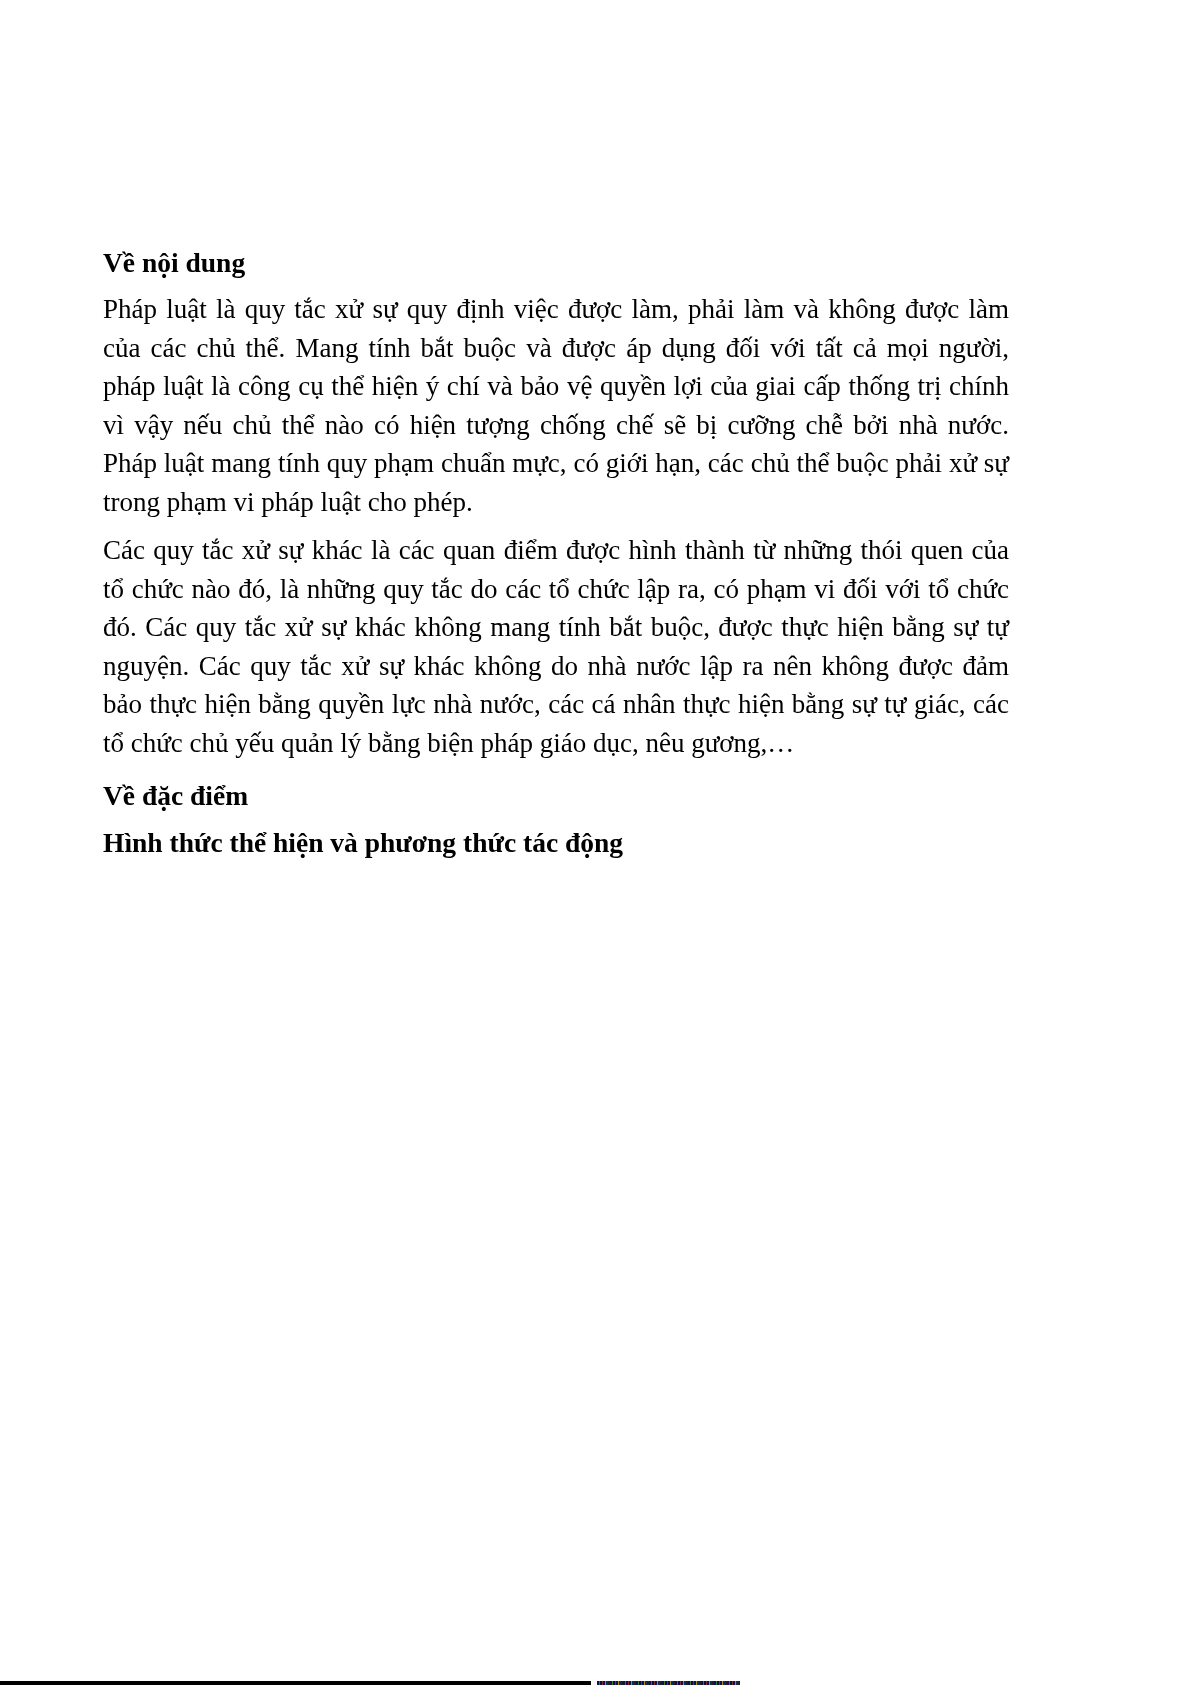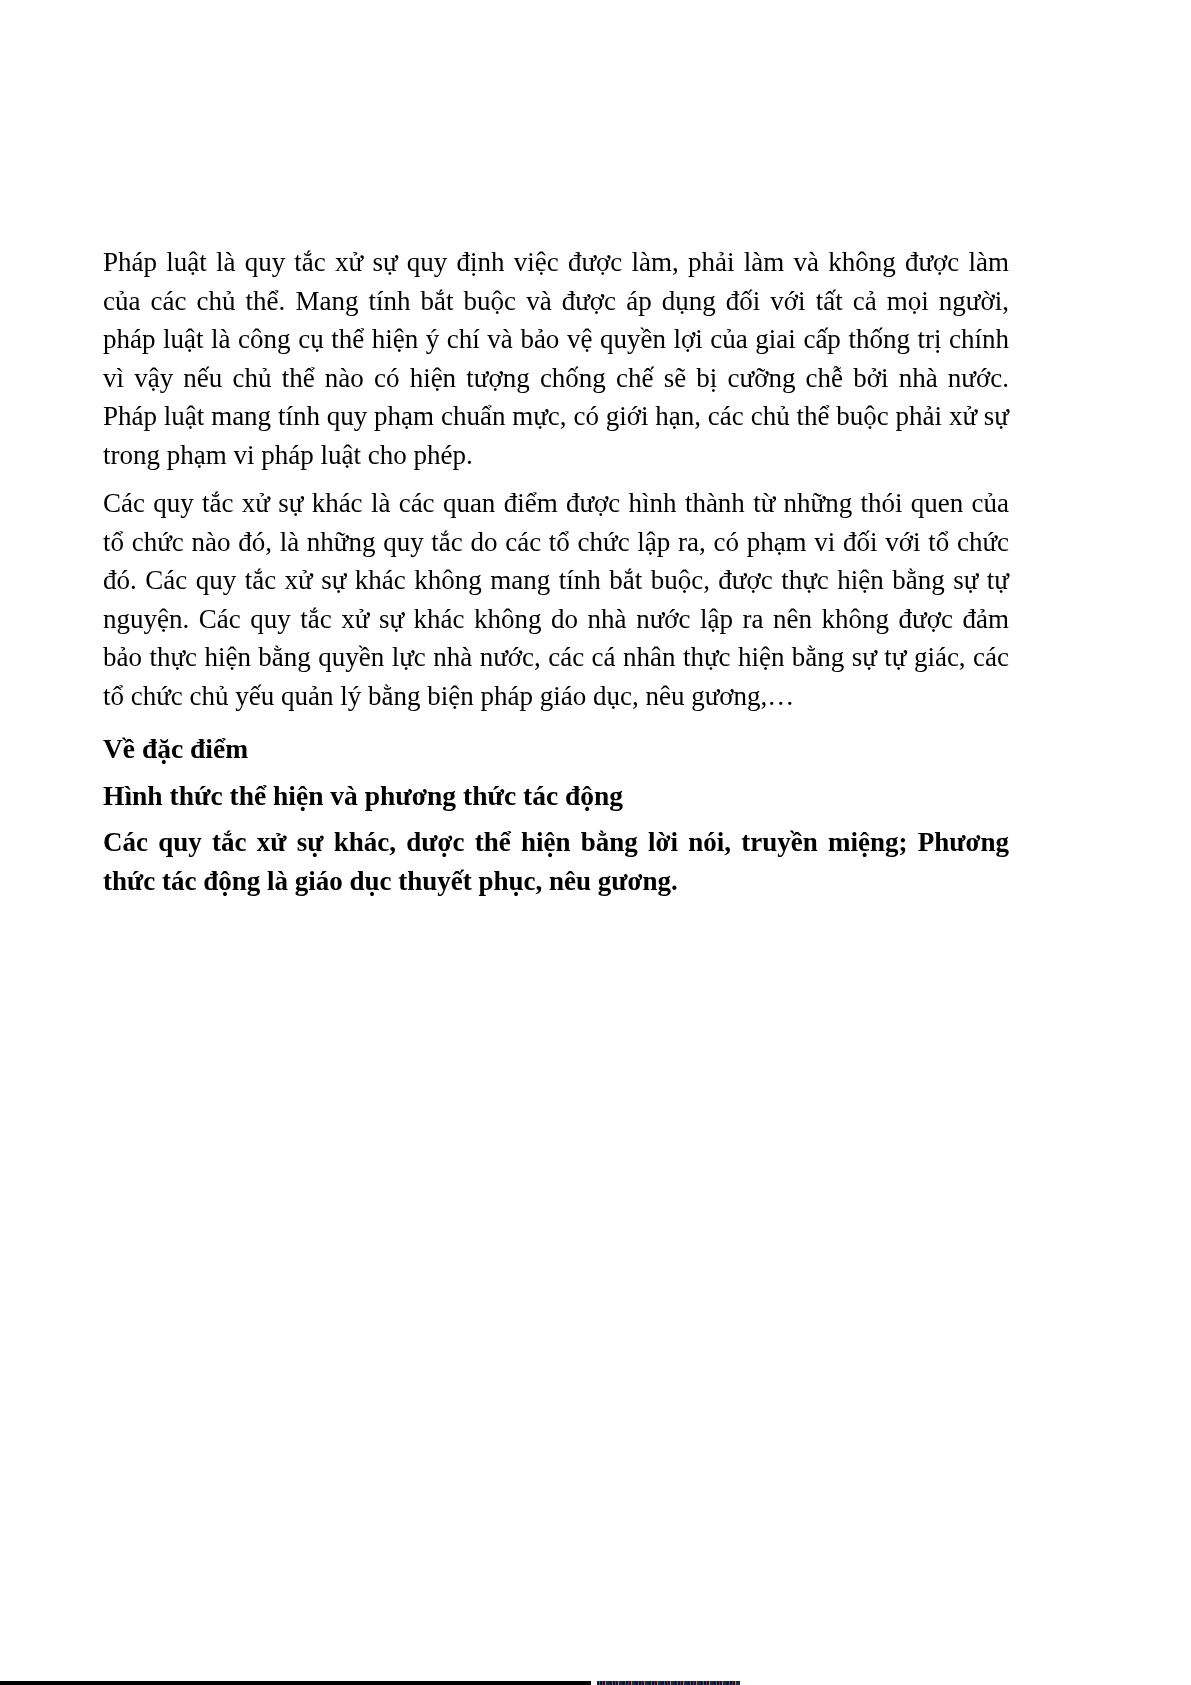--- a/index.html
+++ b/index.html
@@ -23,21 +23,21 @@
     top: 243px;
     width: 906px;
   }
   .content h2 {
     font-size: 27.5px;
     line-height: 39px;
     font-weight: bold;
     margin: 0 0 8px 0;
     text-align: left;
   }
-  .content h2 + p { margin-top: 8px; font-weight: bold; }
+  .content h2 + p { margin-top: 8px; }
   .content p + h2 { margin-top: 14px; }
   .content p {
     font-size: 27px;
     line-height: 38.5px;
     margin: 0 0 10px 0;
     text-align: justify;
     text-justify: inter-word;
   }
   .bottom-black-bar {
     position: absolute;
@@ -62,22 +62,22 @@
       #b08a20 8px 9px,
       #0d2d5d 9px 11px,
       #202020 11px 13px);
   }
 </style>
 </head>
 <body>
 
 <div class="page">
   <main class="content">
+    <h2>Về nội dung</h2>
     <p>Pháp luật là quy tắc xử sự quy định việc được làm, phải làm và không được làm của các chủ thể. Mang tính bắt buộc và được áp dụng đối với tất cả mọi người, pháp luật là công cụ thể hiện ý chí và bảo vệ quyền lợi của giai cấp thống trị chính vì vậy nếu chủ thể nào có hiện tượng chống chế sẽ bị cưỡng chễ bởi nhà nước. Pháp luật mang tính quy phạm chuẩn mực, có giới hạn, các chủ thể buộc phải xử sự trong phạm vi pháp luật cho phép.</p>
     <p>Các quy tắc xử sự khác là các quan điểm được hình thành từ những thói quen của tổ chức nào đó, là những quy tắc do các tổ chức lập ra, có phạm vi đối với tổ chức đó. Các quy tắc xử sự khác không mang tính bắt buộc, được thực hiện bằng sự tự nguyện. Các quy tắc xử sự khác không do nhà nước lập ra nên không được đảm bảo thực hiện bằng quyền lực nhà nước, các cá nhân thực hiện bằng sự tự giác, các tổ chức chủ yếu quản lý bằng biện pháp giáo dục, nêu gương,…</p>
     <h2>Về đặc điểm</h2>
     <h2>Hình thức thể hiện và phương thức tác động</h2>
-    <p>Các quy tắc xử sự khác, dược thể hiện bằng lời nói, truyền miệng; Phương thức tác động là giáo dục thuyết phục, nêu gương.</p>
   </main>
 
   <div class="bottom-black-bar"></div>
   <div class="bottom-noise-strip"></div>
 </div>
 
 </body></html>

